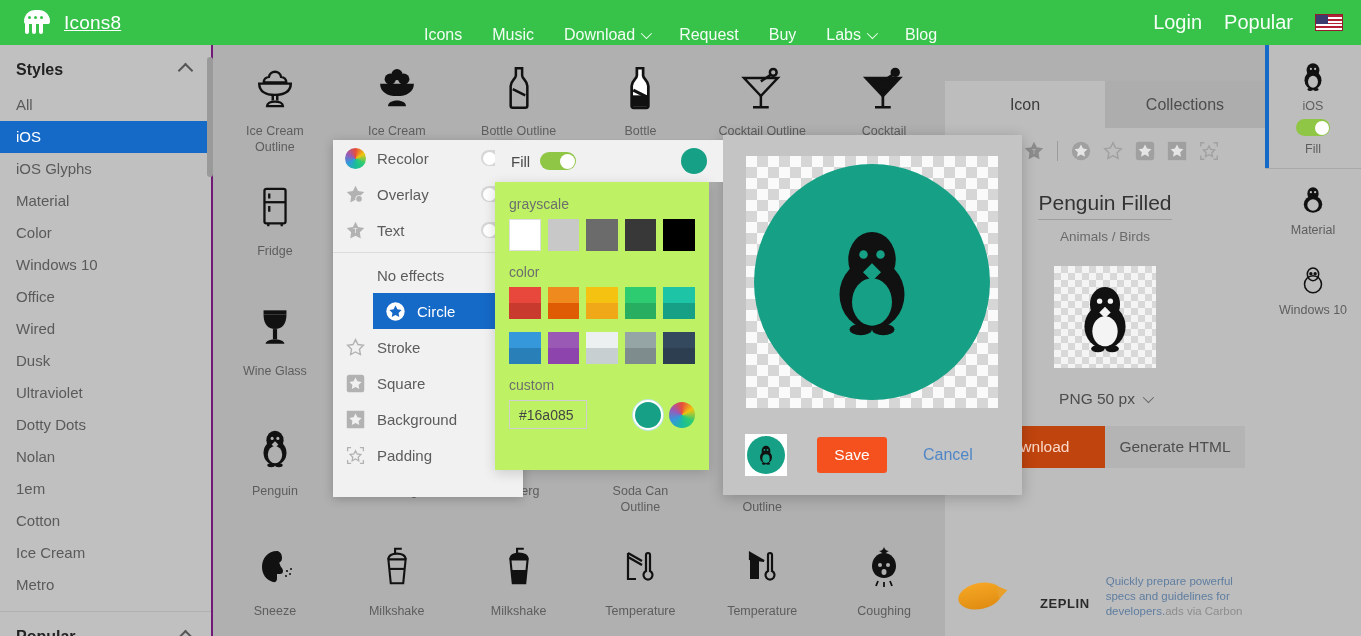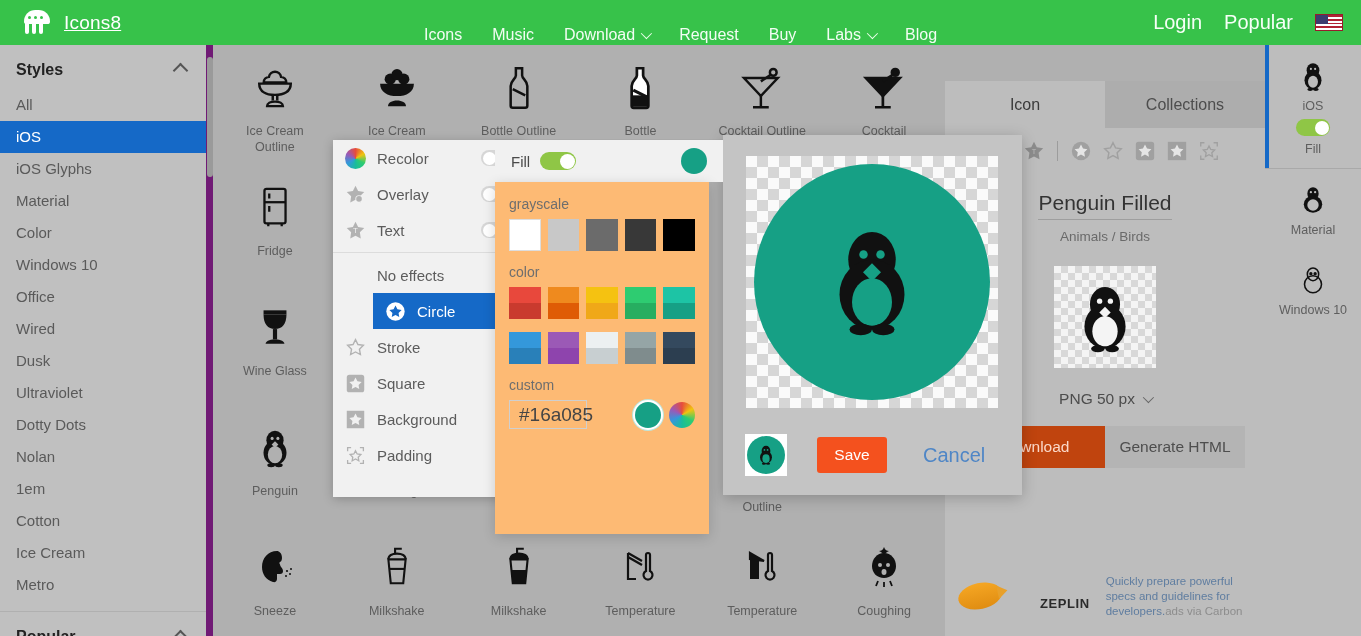--- a/index.html
+++ b/index.html
@@ -34,21 +34,21 @@
   .header-right { position:absolute; right:18px; display:flex; align-items:center; gap:22px;}
   .header-right a { color:#f6fff7; font-size:20px; text-decoration:none;}
   .flag { width:28px; height:17px; background:#b22234; position:relative; overflow:hidden; border:1px solid rgba(0,0,0,.15);}
   .flag .stripes { position:absolute; inset:0;
     background:repeating-linear-gradient(#b22234 0 1.9px,#fff 1.9px 3.8px);}
   .flag .canton { position:absolute; left:0; top:0; width:12px; height:9px; background:#3c3b6e;}
 
   
   .sidebar {
     position:absolute; top:45px; left:0; width:213px; height:591px;
-    background:#c0c0c0; border-right:7px solid #701a75; overflow:hidden;
+    background:#c0c0c0; border-right:2px solid #701a75; overflow:hidden;
   }
   .sb-head {
     display:flex; align-items:center; justify-content:space-between;
     padding:16px 16px 10px 16px; font-weight:bold; font-size:16px; color:#222;
   }
   .chev-up { width:11px; height:11px; border-left:2px solid #555; border-top:2px solid #555; transform:rotate(45deg); margin-right:4px;}
   .sb-item { padding:6px 16px; font-size:15px; color:#5a5a5a; line-height:20px; }
   .sb-item.active { background:#1569c7; color:#fff; }
   .sb-sep { height:1px; background:#b0b0b0; margin:10px 0 0 0;}
 
@@ -135,32 +135,32 @@
   .fillbar {
     position:absolute; left:495px; top:140px; width:228px; height:42px;
     background:#f1f1f1; z-index:31; display:flex; align-items:center; padding:0 16px;
     box-shadow:0 -1px 0 rgba(0,0,0,.03);
   }
   .fill-label { font-size:15px; color:#4a4a4a; margin-right:10px;}
   .fill-toggle { width:36px; height:18px; border-radius:9px; background:#8fc646; position:relative;}
   .fill-toggle .k { position:absolute; right:1.5px; top:1.5px; width:15px; height:15px; border-radius:50%; background:#fff;}
   .fill-swatch { width:26px; height:26px; border-radius:50%; background:#16a085; margin-left:auto;}
   .cpick {
-    position:absolute; left:495px; top:182px; width:214px; height:352px;
-    background:#fdba74; z-index:32; padding:14px 14px 12px 14px;
+    position:absolute; left:495px; top:182px; width:214px; height:288px;
+    background:#bef264; z-index:32; padding:14px 14px 12px 14px;
     box-shadow:0 3px 12px rgba(0,0,0,.16);
   }
   .cp-label { font-size:14px; color:#6e6e6e; margin-bottom:7px;}
   .sw-row { display:flex; gap:7px; margin-bottom:13px;}
   .sw { width:32px; height:32px; }
   .sw.border { border:1px solid #ddd; }
   .sw.split { display:flex; flex-direction:column;}
   .sw.split i { flex:1; display:block;}
   .hexrow { display:flex; align-items:center; margin-top:2px;}
-  .hexbox { width:78px; height:29px; border:1px solid #cfcfcf; font-size:19px; color:#454545; display:flex; align-items:center; padding-left:9px;}
+  .hexbox { width:78px; height:29px; border:1px solid #cfcfcf; font-size:14px; color:#454545; display:flex; align-items:center; padding-left:9px;}
   .cp-right { margin-left:auto; display:flex; gap:8px; align-items:center;}
   .cp-cur { width:26px; height:26px; border-radius:50%; background:#16a085; box-shadow:0 0 0 2px #fff,0 0 0 3px #bfe6dd;}
   .cp-wheel { width:26px; height:26px; border-radius:50%;
     background:conic-gradient(#e74c3c,#f1c40f,#2ecc71,#1abc9c,#3498db,#9b59b6,#e74c3c);}
 
   
   .preview-modal {
     position:absolute; left:723px; top:135px; width:299px; height:360px;
     background:#c4c4c4; z-index:29; box-shadow:0 3px 14px rgba(0,0,0,.22);
   }
@@ -170,21 +170,21 @@
       linear-gradient(45deg,#d6d6d6 25%,transparent 25%,transparent 75%,#d6d6d6 75%),
       linear-gradient(45deg,#d6d6d6 25%,transparent 25%,transparent 75%,#d6d6d6 75%);
     background-size:22px 22px; background-position:0 0,11px 11px; background-color:#fafafa;
     display:flex; align-items:center; justify-content:center;
   }
   .pv-circle { width:236px; height:236px; border-radius:50%; background:#16a085; display:flex; align-items:center; justify-content:center;}
   .pv-foot { position:absolute; left:0; right:0; top:290px; height:60px; display:flex; align-items:center; padding:0 22px;}
   .pv-thumb { width:42px; height:42px; background:#fff; display:flex; align-items:center; justify-content:center;}
   .pv-thumb .tc { width:38px; height:38px; border-radius:50%; background:#16a085; display:flex; align-items:center; justify-content:center;}
   .btn-save { width:70px; height:36px; background:#f4511e; color:#fff; font-size:15.5px; display:flex; align-items:center; justify-content:center; border-radius:3px; margin-left:30px;}
-  .btn-cancel { color:#4f86c6; font-size:20px; margin-left:alignment; margin-left:36px;}
+  .btn-cancel { color:#4f86c6; font-size:16px; margin-left:alignment; margin-left:36px;}
 </style>
 </head>
 <body>
 
 <div class="app">
 
   <div class="header">
     <div class="brand">
       <div class="brand-logo">
         <div class="cap"></div>

